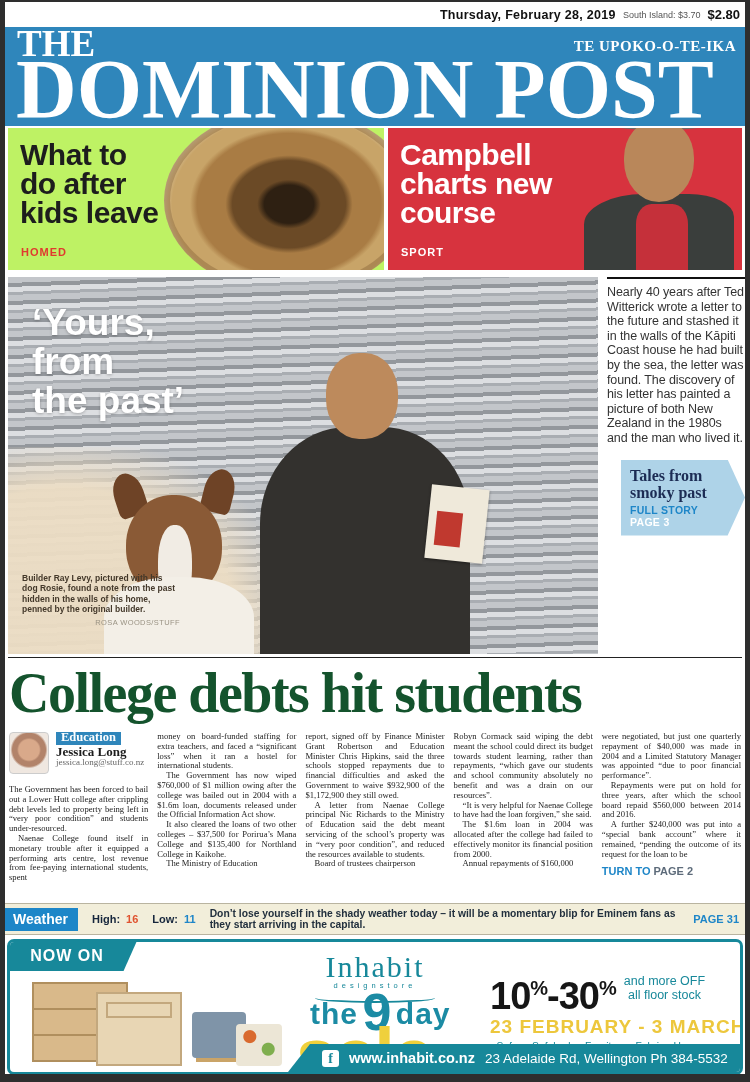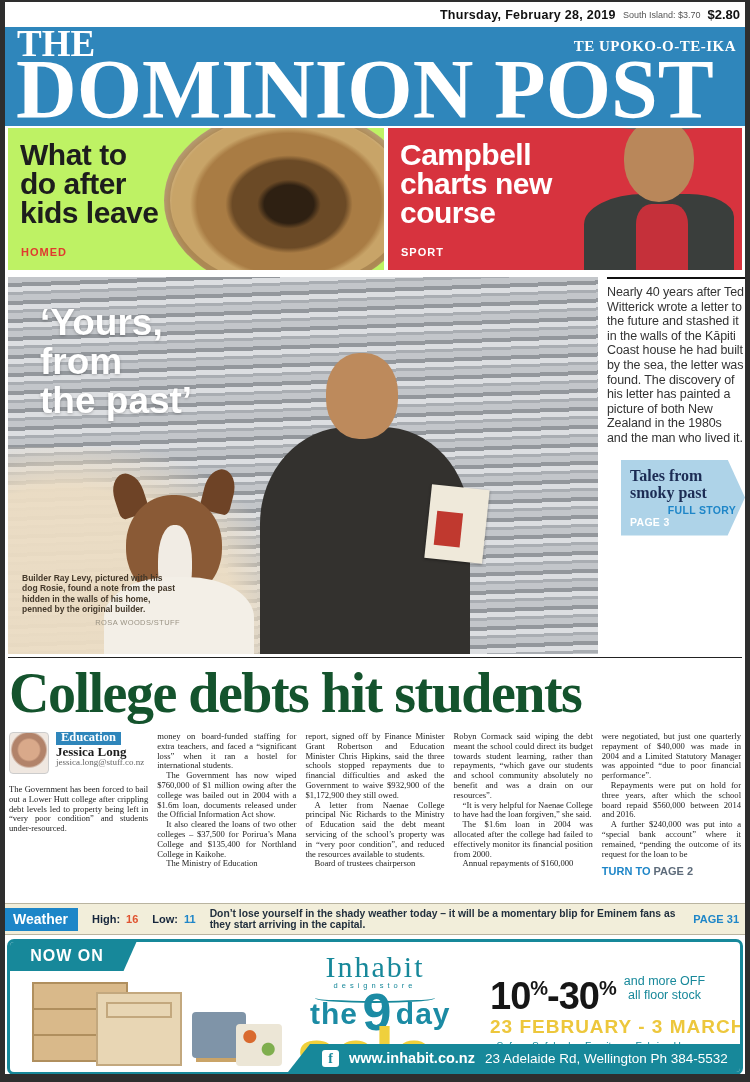--- a/index.html
+++ b/index.html
@@ -50,41 +50,41 @@
   .cm-body { position:absolute; left:6px; top:112px; width:150px; height:76px; background:#3a3e3c; border-radius:40% 30% 0 0; }
   .cm-shirt { position:absolute; left:58px; top:122px; width:52px; height:66px; background:#c5303a; border-radius:30% 30% 0 0; }
 
   
   .feature { margin-top:7px; padding:0 3px; display:flex; gap:9px; height:377px; }
   .photo {
     position:relative; flex:0 0 590px; overflow:hidden;
     background:repeating-linear-gradient(178deg, #c3c6ca 0 6px, #93979c 6px 10px, #dcdee1 10px 15px, #a9adb2 15px 18px);
   }
   .photo-wall { position:absolute; left:0; bottom:0; width:48%; height:55%; background:radial-gradient(ellipse at 20% 90%, rgba(236,221,196,.95) 0 55%, rgba(236,221,196,0) 75%); }
-  .ph-headline { position:absolute; left:32px; top:26px; color:#fff; font-weight:bold; font-size:37px; line-height:39px; text-shadow:0 1px 3px rgba(0,0,0,.25); }
+  .ph-headline { position:absolute; left:24px; top:26px; color:#fff; font-weight:bold; font-size:37px; line-height:39px; text-shadow:0 1px 3px rgba(0,0,0,.25); }
   .ph-man-head { position:absolute; left:318px; top:76px; width:72px; height:86px; background:#bd8a5c; border-radius:46%; }
   .ph-man-shirt { position:absolute; left:252px; top:150px; width:210px; height:230px; background:#33312e; border-radius:42% 42% 0 0; }
   .ph-letter { position:absolute; left:420px; top:210px; width:58px; height:74px; background:#efe9da; transform:rotate(6deg); box-shadow:0 1px 3px rgba(0,0,0,.4); }
   .ph-letter::after { content:""; position:absolute; left:8px; top:26px; width:26px; height:34px; background:#c0392f; }
   .ph-dog-head { position:absolute; left:118px; top:218px; width:96px; height:104px; background:#8a5a36; border-radius:48%; }
   .ph-dog-blaze { position:absolute; left:150px; top:248px; width:34px; height:80px; background:#f1ece4; border-radius:45%; }
   .ph-dog-ear-l { position:absolute; left:106px; top:196px; width:30px; height:44px; background:#6e4326; border-radius:60% 60% 20% 20%; transform:rotate(-18deg); }
   .ph-dog-ear-r { position:absolute; left:196px; top:192px; width:30px; height:44px; background:#6e4326; border-radius:60% 60% 20% 20%; transform:rotate(14deg); }
   .ph-dog-chest { position:absolute; left:96px; top:300px; width:150px; height:90px; background:#f3efe7; border-radius:45% 45% 0 0; }
   .ph-caption { position:absolute; left:14px; bottom:26px; width:158px; font-weight:bold; font-size:8.5px; line-height:10.5px; color:#43382a; }
   .ph-credit { margin-top:3px; text-align:right; font-weight:normal; font-size:7.5px; color:#9a9384; letter-spacing:.4px; }
 
   .rail { flex:1; padding-top:6px; border-top:2px solid #111; display:flex; flex-direction:column; }
   .rail-text { font-size:12.5px; line-height:14.6px; color:#333; letter-spacing:-.1px; }
   .promo {
     margin-top:14px; margin-left:14px; width:124px; background:#aed3e8; padding:7px 9px 8px 9px;
     clip-path:polygon(0 0, 86% 0, 100% 50%, 86% 100%, 0 100%);
   }
   .promo-title { font-family:"Liberation Serif", serif; font-weight:bold; font-size:16px; line-height:17px; color:#1c2c54; }
-  .promo-cta { margin-top:3px; font-weight:bold; font-size:10.5px; color:#1e86c8; letter-spacing:.3px;text-align:right; }
+  .promo-cta { margin-top:3px; font-weight:bold; font-size:10.5px; color:#1e86c8; letter-spacing:.3px; }
   .promo-page { font-weight:bold; font-size:10.5px; color:#fff; letter-spacing:.3px; }
 
   
   .rule1 { margin:3px 3px 0 3px; border-top:1.5px solid #222; }
   .headline {
     padding:2px 4px 0 4px; font-family:"Liberation Serif", serif; font-weight:bold;
     font-size:56px; line-height:66px; letter-spacing:-1.5px; color:#14532d;
   }
   .article { display:flex; gap:9px; padding:6px 4px 0 4px; height:172px; overflow:hidden; }
   .col { flex:1; font-family:"Liberation Serif", serif; font-size:8.6px; line-height:9.8px; color:#1c1c1c; text-align:justify; }
@@ -217,20 +217,21 @@
       <div class="col">
         <div class="byline">
           <div class="avatar"></div>
           <div>
             <span class="by-section">Education</span>
             <div class="by-author">Jessica Long</div>
             <div class="by-email">jessica.long@stuff.co.nz</div>
           </div>
         </div>
         <p>The Government has been forced to bail out a Lower Hutt college after crippling debt levels led to property being left in “very poor condition” and students under-resourced.</p>
+        <p>Naenae College found itself in monetary trouble after it equipped a performing arts centre, lost revenue from fee-paying international students, spent</p>
       </div>
       <div class="col">
         <p>money on board-funded staffing for extra teachers, and faced a “significant loss” when it ran a hostel for international students.</p>
         <p>The Government has now wiped $760,000 of $1 million owing after the college was bailed out in 2004 with a $1.6m loan, documents released under the Official Information Act show.</p>
         <p>It also cleared the loans of two other colleges – $37,500 for Porirua’s Mana College and $135,400 for Northland College in Kaikohe.</p>
         <p>The Ministry of Education</p>
       </div>
       <div class="col">
         <p>report, signed off by Finance Minister Grant Robertson and Education Minister Chris Hipkins, said the three schools stopped repayments due to financial difficulties and asked the Government to waive $932,900 of the $1,172,900 they still owed.</p>
         <p>A letter from Naenae College principal Nic Richards to the Ministry of Education said the debt meant servicing of the school’s property was in “very poor condition”, and reduced the resources available to students.</p>

